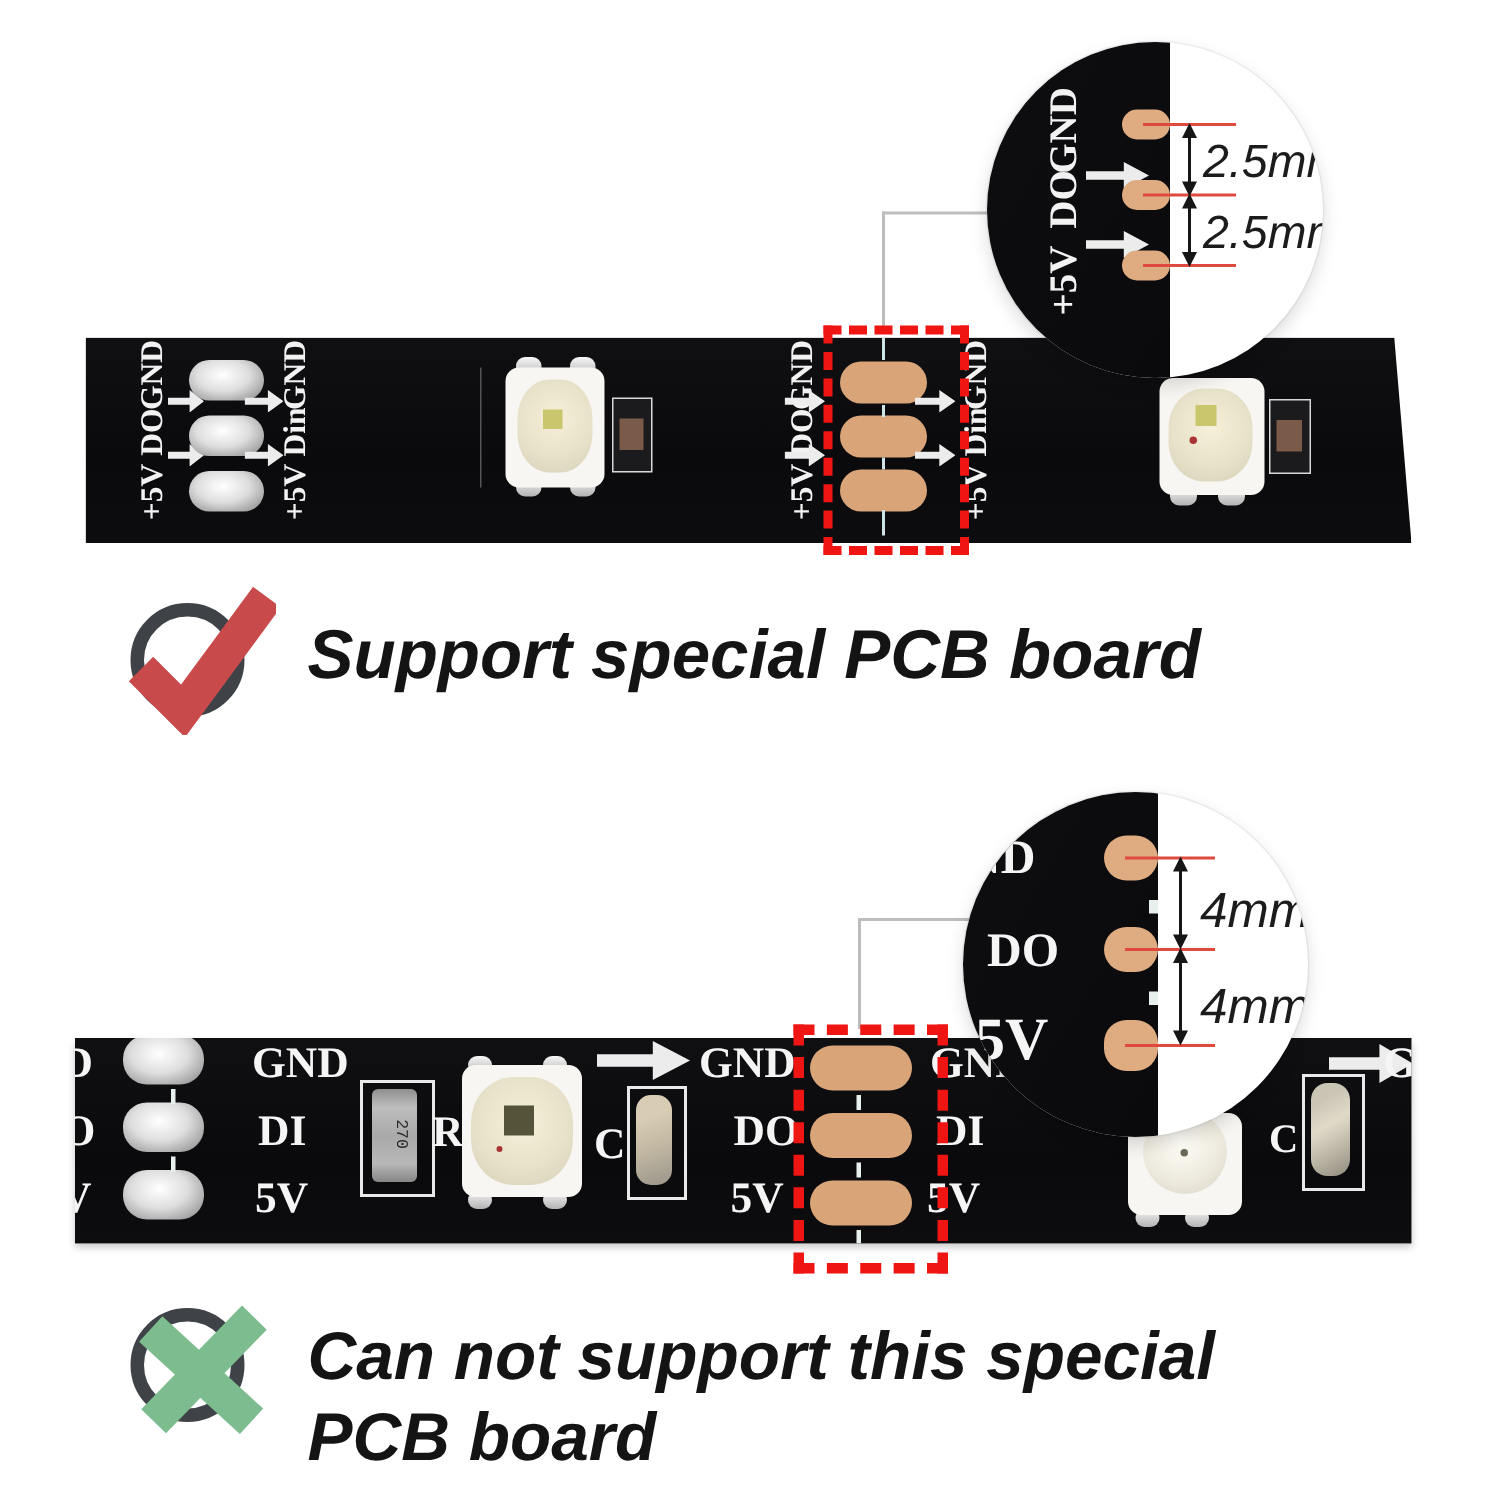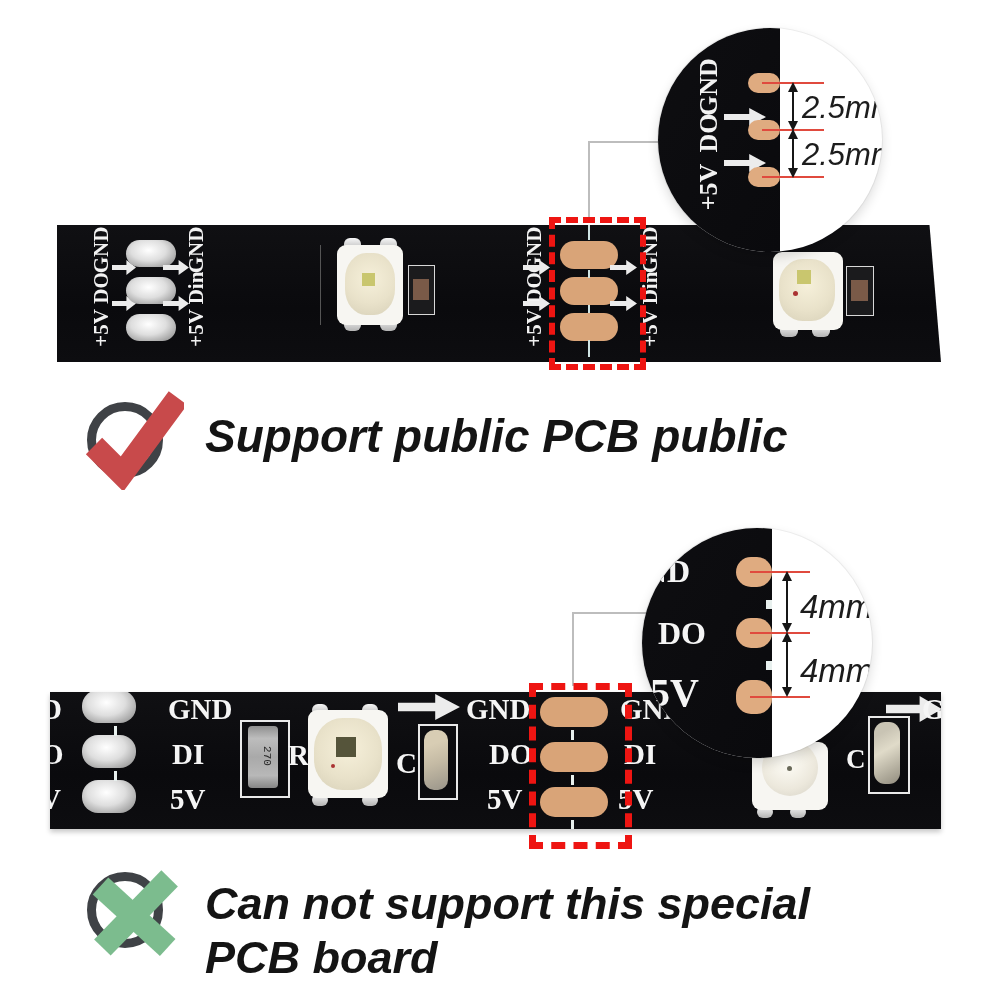--- a/index.html
+++ b/index.html
@@ -142,21 +142,21 @@
     <div class="dim" style="left:134px;top:56px;height:45px;"></div>
     <div class="dim" style="left:134px;top:103px;height:45px;"></div>
     <span class="measure" style="left:144px;top:62px;">2.5mm</span>
     <span class="measure" style="left:144px;top:109px;">2.5mm</span>
   </div>
 
   <div class="ring" style="left:87px;top:402px;"></div>
   <svg class="abs z5" style="left:84px;top:390px;" width="100" height="100" viewBox="0 0 100 100">
     <polyline points="10,56 38,84 94,8" fill="none" stroke="#c84a4b" stroke-width="23"></polyline>
   </svg>
-  <div class="headline" style="left:205px;top:408px;">Support public PCB public</div>
+  <div class="headline" style="left:205px;top:408px;">Support special PCB board</div>
 
   <div class="strip" style="left:50px;top:692px;width:891px;height:137px;z-index:2;">
 
     <span class="hlabel" style="left:-9px;top:2px;">D</span>
     <span class="hlabel" style="left:-9px;top:47px;">O</span>
     <span class="hlabel" style="left:-10px;top:92px;">V</span>
 
     <div class="pad-silver" style="left:32px;top:-2px;width:54px;height:33px;"></div>
     <div class="pad-silver" style="left:32px;top:43px;width:54px;height:33px;"></div>
     <div class="pad-silver" style="left:32px;top:88px;width:54px;height:33px;"></div>

